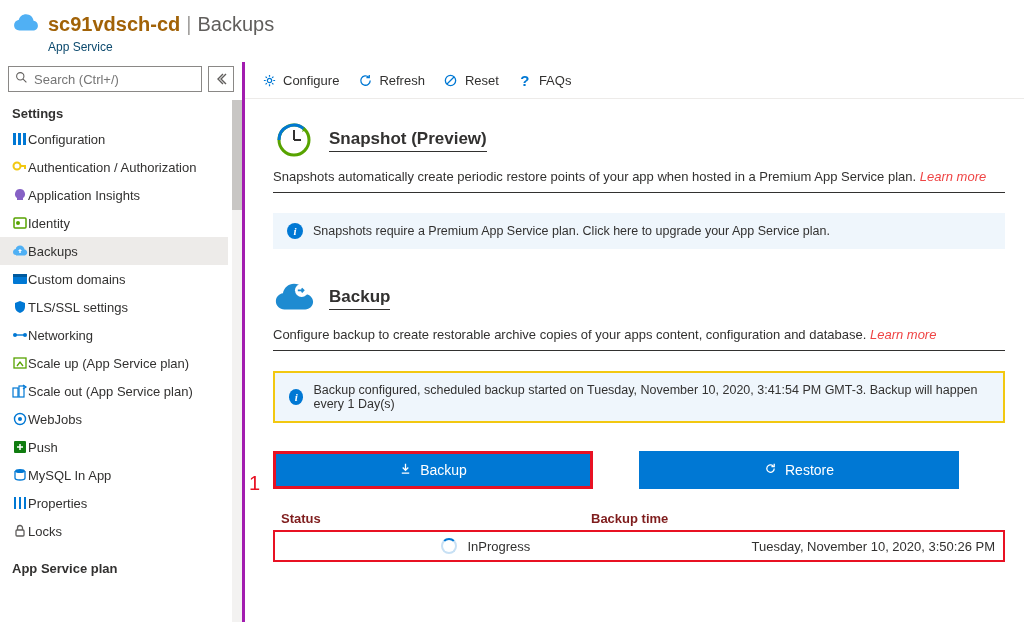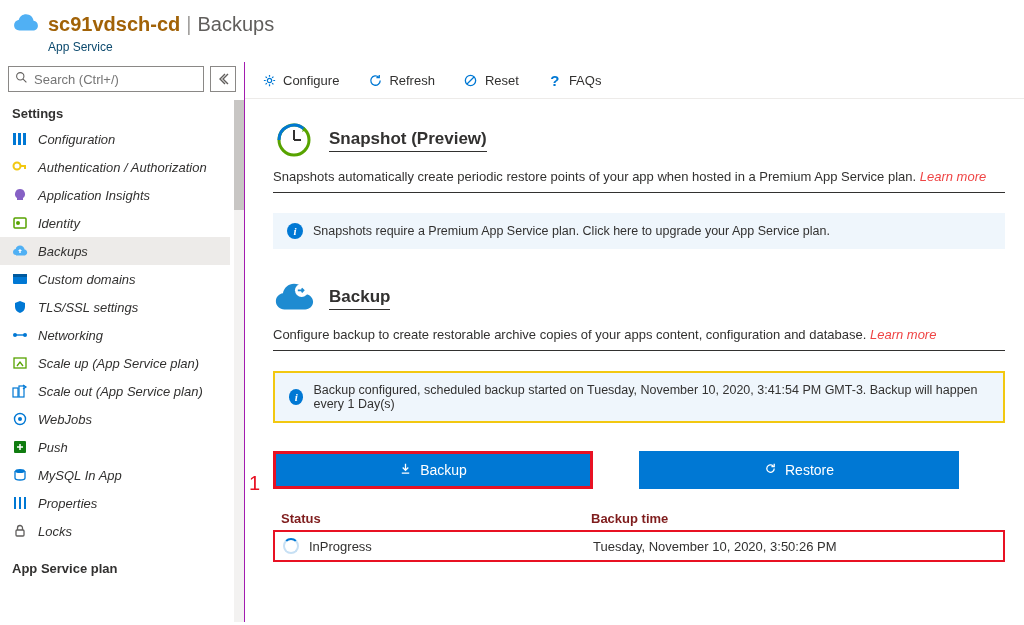--- a/index.html
+++ b/index.html
@@ -7,34 +7,34 @@
   
   .header { display: flex; align-items: center; padding: 10px 12px 4px 12px; }
   .header .icon-wrap { width: 28px; height: 28px; margin-right: 8px; display:flex; align-items:center; justify-content:center;}
   .header-title { font-size: 20px; font-weight: 600; color: #a16207; }
   .header-sep { font-size: 20px; color: #a19f9d; margin: 0 6px; font-weight: 300;}
   .header-page { font-size: 20px; color: #605e5c; font-weight: 400;}
   .header-sub { font-size: 12px; color: #0c4a6e; padding-left: 48px; margin-top: -2px; margin-bottom: 8px;}
   
   .body-row { display: flex; height: 560px;}
   
-  .sidebar { width: 245px; border-right: 1px solid #a21caf; display:flex; flex-direction:column;}
+  .sidebar { width: 245px; border-right: 3px solid #a21caf; display:flex; flex-direction:column;}
   .search-row { display:flex; align-items:center; padding: 4px 8px 8px 8px; gap:6px;}
   .search-box { flex:1; display:flex; align-items:center; border:1px solid #8a8886; height:26px; padding:0 6px; gap:6px;}
   .search-box input { border:none; outline:none; font-size:13px; width:100%; }
   .collapse-btn { width:26px; height:26px; border:1px solid #8a8886; display:flex; align-items:center; justify-content:center; cursor:pointer;}
   
   .nav-scroll { flex:1; overflow-y:auto; padding-right: 2px;}
   .nav-section { font-size: 13px; font-weight: 600; padding: 6px 12px 4px 12px; color:#323130; border-top: none;}
-  .nav-item { display:flex; align-items:center; gap:10px; padding: 6px 12px; cursor:pointer; font-size:13px; color:#323130;font-style:italic;}
+  .nav-item { display:flex; align-items:center; padding: 6px 12px; cursor:pointer; font-size:13px; color:#323130;}
   .nav-item.active { background:#edebe9; }
   .nav-item .micon { width:16px; height:16px; display:flex; align-items:center; justify-content:center; flex-shrink:0;}
   
   .main { flex:1; padding: 0 0 0 0; overflow-y:auto;}
-  .toolbar { display:flex; align-items:flex-end; gap:28px; padding: 10px 16px; border-bottom:1px solid #edebe9;}
+  .toolbar { display:flex; align-items:flex-end; gap:18px; padding: 10px 16px; border-bottom:1px solid #edebe9;}
   .tool-item { display:flex; align-items:center; gap:6px; cursor:pointer; color:#323130; font-size:13px;}
   .tool-item .ticon { color:#0078d4; width:16px; height:16px; display:flex; align-items:center; justify-content:center;}
   
   .content { padding: 20px 19px 0 28px; position:relative;}
   
   .section-head { display:flex; align-items:center; gap:14px; margin-bottom: 6px;}
   .section-head .big-icon { width:42px; height:42px; display:flex; align-items:center; justify-content:center;}
   .section-head h3 { font-size:17px; font-weight:600; border-bottom: 1px solid #323130; padding-bottom:2px;}
   
   .desc { font-size:13px; color:#323130; margin-top:8px; border-bottom:1px solid #323130; padding-bottom: 8px;}
@@ -46,21 +46,21 @@
   
   .annotation-1 { position:absolute; color:#e81123; font-size:20px; font-weight:400; left: 4px; top: 373px;}
   
   .btn-row { display:flex; gap: 46px; margin-top: 28px;}
   .big-btn { flex: 0 0 320px; height:38px; background:#0078d4; color:#fff; display:flex; align-items:center; justify-content:center; gap:8px; font-size:14px; cursor:pointer;}
   .big-btn.red-outline { border: 3px solid #e81123; }
   
   .table { margin-top: 18px;}
   .thead { display:flex; font-size:13px; font-weight:600; color:#7f1d1d; padding: 4px 8px;}
   .thead .col1 { width: 310px; }
-  .tbody-row { display:flex; align-items:center; padding: 6px 8px; border: 2px solid #e81123; font-size:13px;}
+  .tbody-row { display:flex; align-items:center; padding: 6px 8px; border: 2px solid #e81123; font-size:13px;justify-content:flex-end;}
   .tbody-row .col1 { width: 310px; display:flex; align-items:center; gap:10px;}
   .spinner { width:16px; height:16px; border:2px solid #c7e0f4; border-top-color:#0078d4; border-radius:50%;}
   
   
   .nav-outer { display:flex; flex:1; overflow:hidden;}
   .nav-outer .nav-scroll { flex:1;}
 
 </style>
 </head>
 <body>

